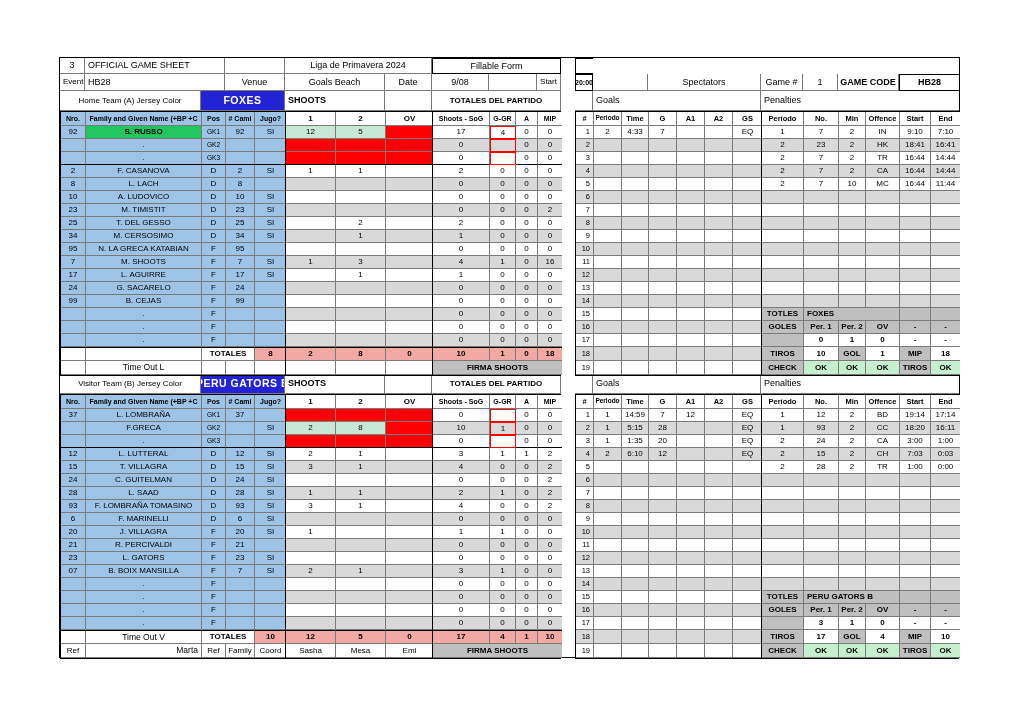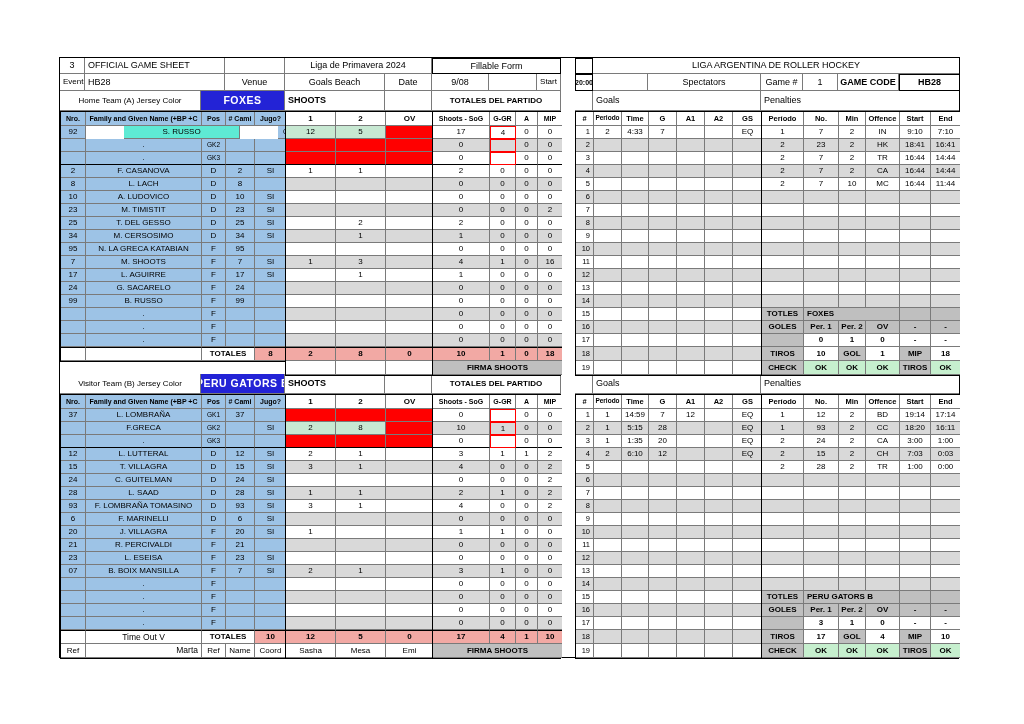--- a/index.html
+++ b/index.html
@@ -27,21 +27,20 @@
 <div class="sheet">
 
   <div class="frow" style="height:16px">
     <div class="cell" style="width:25px">3</div>
     <div class="cell left" style="width:140px">OFFICIAL GAME SHEET</div>
     <div class="cell" style="width:60px"></div>
     <div class="cell" style="width:147px">Liga de Primavera 2024</div>
     <div class="cell thickbox" style="width:129px">Fillable Form</div>
     <div class="cell nob" style="width:14px"></div>
     <div class="cell thickbox" style="width:18px"></div>
-    <div class="cell" style="width:366px">LIGA ARGENTINA DE ROLLER HOCKEY</div>
   </div>
 
   <div class="frow" style="height:17px">
     <div class="cell left t8" style="width:25px">Event</div>
     <div class="cell left" style="width:140px">HB28</div>
     <div class="cell" style="width:60px">Venue</div>
     <div class="cell" style="width:100px">Goals Beach</div>
     <div class="cell" style="width:47px">Date</div>
     <div class="cell" style="width:57px">9/08</div>
     <div class="cell" style="width:48px"></div>
@@ -70,23 +69,23 @@
       </div>
       <div class="body-wrap">
         <div class="block" style="left: 0px; width: 225px;">
           <div class="frow" style="height: 14px;">
             <div class="cell hdr t7" style="width: 25px; background: rgb(157, 195, 230);">Nro.</div>
             <div class="cell hdr t7" style="width: 116px; background: rgb(157, 195, 230);">Family and Given Name (+BP +C</div>
             <div class="cell hdr t7" style="width: 24px; background: rgb(157, 195, 230);">Pos</div>
             <div class="cell hdr t7" style="width: 29px; background: rgb(157, 195, 230);"># Cami</div>
             <div class="cell hdr t7" style="width: 31px; background: rgb(157, 195, 230);">Jugo?</div>
           </div>
-          <div class="frow" style="height: 13px; gap: 38px;">
+          <div class="frow" style="height: 13px;">
             <div class="cell t8" style="width: 25px; background: rgb(157, 195, 230);">92</div>
-            <div class="cell t8" style="width: 116px; background: #5eead4;">S. RUSSO</div>
+            <div class="cell t8" style="width: 116px; background: #22c55e; font-weight: bold;">S. RUSSO</div>
             <div class="cell t6" style="width: 24px; background: rgb(157, 195, 230);">GK1</div>
             <div class="cell t8" style="width: 29px; background: rgb(157, 195, 230);">92</div>
             <div class="cell t8" style="width: 31px; background: rgb(157, 195, 230);">SI</div>
           </div>
           <div class="frow" style="height: 13px;">
             <div class="cell t8" style="width: 25px; background: rgb(157, 195, 230);"></div>
             <div class="cell t8" style="width: 116px; background: rgb(157, 195, 230);">.</div>
             <div class="cell t6" style="width: 24px; background: rgb(157, 195, 230);">GK2</div>
             <div class="cell t8" style="width: 29px; background: rgb(157, 195, 230);"></div>
             <div class="cell t8" style="width: 31px; background: rgb(157, 195, 230);"></div>
@@ -163,21 +162,21 @@
           </div>
           <div class="frow" style="height: 13px;">
             <div class="cell t8" style="width: 25px; background: rgb(157, 195, 230);">24</div>
             <div class="cell t8" style="width: 116px; background: rgb(157, 195, 230);">G. SACARELO</div>
             <div class="cell t8" style="width: 24px; background: rgb(157, 195, 230);">F</div>
             <div class="cell t8" style="width: 29px; background: rgb(157, 195, 230);">24</div>
             <div class="cell t8" style="width: 31px; background: rgb(157, 195, 230);"></div>
           </div>
           <div class="frow" style="height: 13px;">
             <div class="cell t8" style="width: 25px; background: rgb(157, 195, 230);">99</div>
-            <div class="cell t8" style="width: 116px; background: rgb(157, 195, 230);">B. RUSSO</div>
+            <div class="cell t8" style="width: 116px; background: rgb(157, 195, 230);">B. CEJAS</div>
             <div class="cell t8" style="width: 24px; background: rgb(157, 195, 230);">F</div>
             <div class="cell t8" style="width: 29px; background: rgb(157, 195, 230);">99</div>
             <div class="cell t8" style="width: 31px; background: rgb(157, 195, 230);"></div>
           </div>
           <div class="frow" style="height: 13px;">
             <div class="cell t8" style="width: 25px; background: rgb(157, 195, 230);"></div>
             <div class="cell t8" style="width: 116px; background: rgb(157, 195, 230);">.</div>
             <div class="cell t8" style="width: 24px; background: rgb(157, 195, 230);">F</div>
             <div class="cell t8" style="width: 29px; background: rgb(157, 195, 230);"></div>
             <div class="cell t8" style="width: 31px; background: rgb(157, 195, 230);"></div>
@@ -194,20 +193,27 @@
             <div class="cell t8" style="width: 116px; background: rgb(157, 195, 230);">.</div>
             <div class="cell t8" style="width: 24px; background: rgb(157, 195, 230);">F</div>
             <div class="cell t8" style="width: 29px; background: rgb(157, 195, 230);"></div>
             <div class="cell t8" style="width: 31px; background: rgb(157, 195, 230);"></div>
           </div>
           <div class="frow" style="height: 14px;">
             <div class="cell" style="width: 25px; border-top: 1.5px solid rgb(0, 0, 0);"></div>
             <div class="cell t85" style="width: 116px; border-top: 1.5px solid rgb(0, 0, 0);"></div>
             <div class="cell b t8" style="width: 53px; border-top: 1.5px solid rgb(0, 0, 0);">TOTALES</div>
             <div class="cell b t8" style="width: 31px; background: rgb(242, 169, 164); border-top: 1.5px solid rgb(0, 0, 0);">8</div>
+          </div>
+          <div class="frow" style="height: 14px;">
+            <div class="cell" style="width: 25px;"></div>
+            <div class="cell t85" style="width: 116px;">Time Out L</div>
+            <div class="cell" style="width: 24px;"></div>
+            <div class="cell" style="width: 29px;"></div>
+            <div class="cell" style="width: 31px;"></div>
           </div>
         </div>
         <div class="block" style="left: 225px; width: 147px;">
           <div class="frow" style="height: 14px;">
             <div class="cell hdr t8" style="width: 50px;">1</div>
             <div class="cell hdr t8" style="width: 50px;">2</div>
             <div class="cell hdr t8" style="width: 47px;">OV</div>
           </div>
           <div class="frow" style="height: 13px;">
             <div class="cell t8" style="width: 50px; background: rgb(199, 232, 210);">12</div>
@@ -861,21 +867,21 @@
           </div>
           <div class="frow" style="height: 13px;">
             <div class="cell t8" style="width: 25px; background: rgb(157, 195, 230);">21</div>
             <div class="cell t8" style="width: 116px; background: rgb(157, 195, 230);">R. PERCIVALDI</div>
             <div class="cell t8" style="width: 24px; background: rgb(157, 195, 230);">F</div>
             <div class="cell t8" style="width: 29px; background: rgb(157, 195, 230);">21</div>
             <div class="cell t8" style="width: 31px; background: rgb(157, 195, 230);"></div>
           </div>
           <div class="frow" style="height: 13px;">
             <div class="cell t8" style="width: 25px; background: rgb(157, 195, 230);">23</div>
-            <div class="cell t8" style="width: 116px; background: rgb(157, 195, 230);">L. ESEISA</div>
+            <div class="cell t8" style="width: 116px; background: rgb(157, 195, 230);">L. GATORS</div>
             <div class="cell t8" style="width: 24px; background: rgb(157, 195, 230);">F</div>
             <div class="cell t8" style="width: 29px; background: rgb(157, 195, 230);">23</div>
             <div class="cell t8" style="width: 31px; background: rgb(157, 195, 230);">SI</div>
           </div>
           <div class="frow" style="height: 13px;">
             <div class="cell t8" style="width: 25px; background: rgb(157, 195, 230);">07</div>
             <div class="cell t8" style="width: 116px; background: rgb(157, 195, 230);">B. BOIX MANSILLA</div>
             <div class="cell t8" style="width: 24px; background: rgb(157, 195, 230);">F</div>
             <div class="cell t8" style="width: 29px; background: rgb(157, 195, 230);">7</div>
             <div class="cell t8" style="width: 31px; background: rgb(157, 195, 230);">SI</div>
@@ -911,21 +917,21 @@
           <div class="frow" style="height: 14px;">
             <div class="cell" style="width: 25px; border-top: 1.5px solid rgb(0, 0, 0);"></div>
             <div class="cell t85" style="width: 116px; border-top: 1.5px solid rgb(0, 0, 0);">Time Out V</div>
             <div class="cell b t8" style="width: 53px; border-top: 1.5px solid rgb(0, 0, 0);">TOTALES</div>
             <div class="cell b t8" style="width: 31px; background: rgb(242, 169, 164); border-top: 1.5px solid rgb(0, 0, 0);">10</div>
           </div>
           <div class="frow" style="height: 14px;">
             <div class="cell t8" style="width: 25px;">Ref</div>
             <div class="cell t85 right" style="width: 116px;">Marta</div>
             <div class="cell t8" style="width: 24px;">Ref</div>
-            <div class="cell t8" style="width: 29px;">Name</div>
+            <div class="cell t8" style="width: 29px;">Family</div>
             <div class="cell t8" style="width: 31px;">Coord</div>
           </div>
         </div>
         <div class="block" style="left: 225px; width: 147px;">
           <div class="frow" style="height: 14px;">
             <div class="cell hdr t8" style="width: 50px;">1</div>
             <div class="cell hdr t8" style="width: 50px;">2</div>
             <div class="cell hdr t8" style="width: 47px;">OV</div>
           </div>
           <div class="frow" style="height: 13px;">

